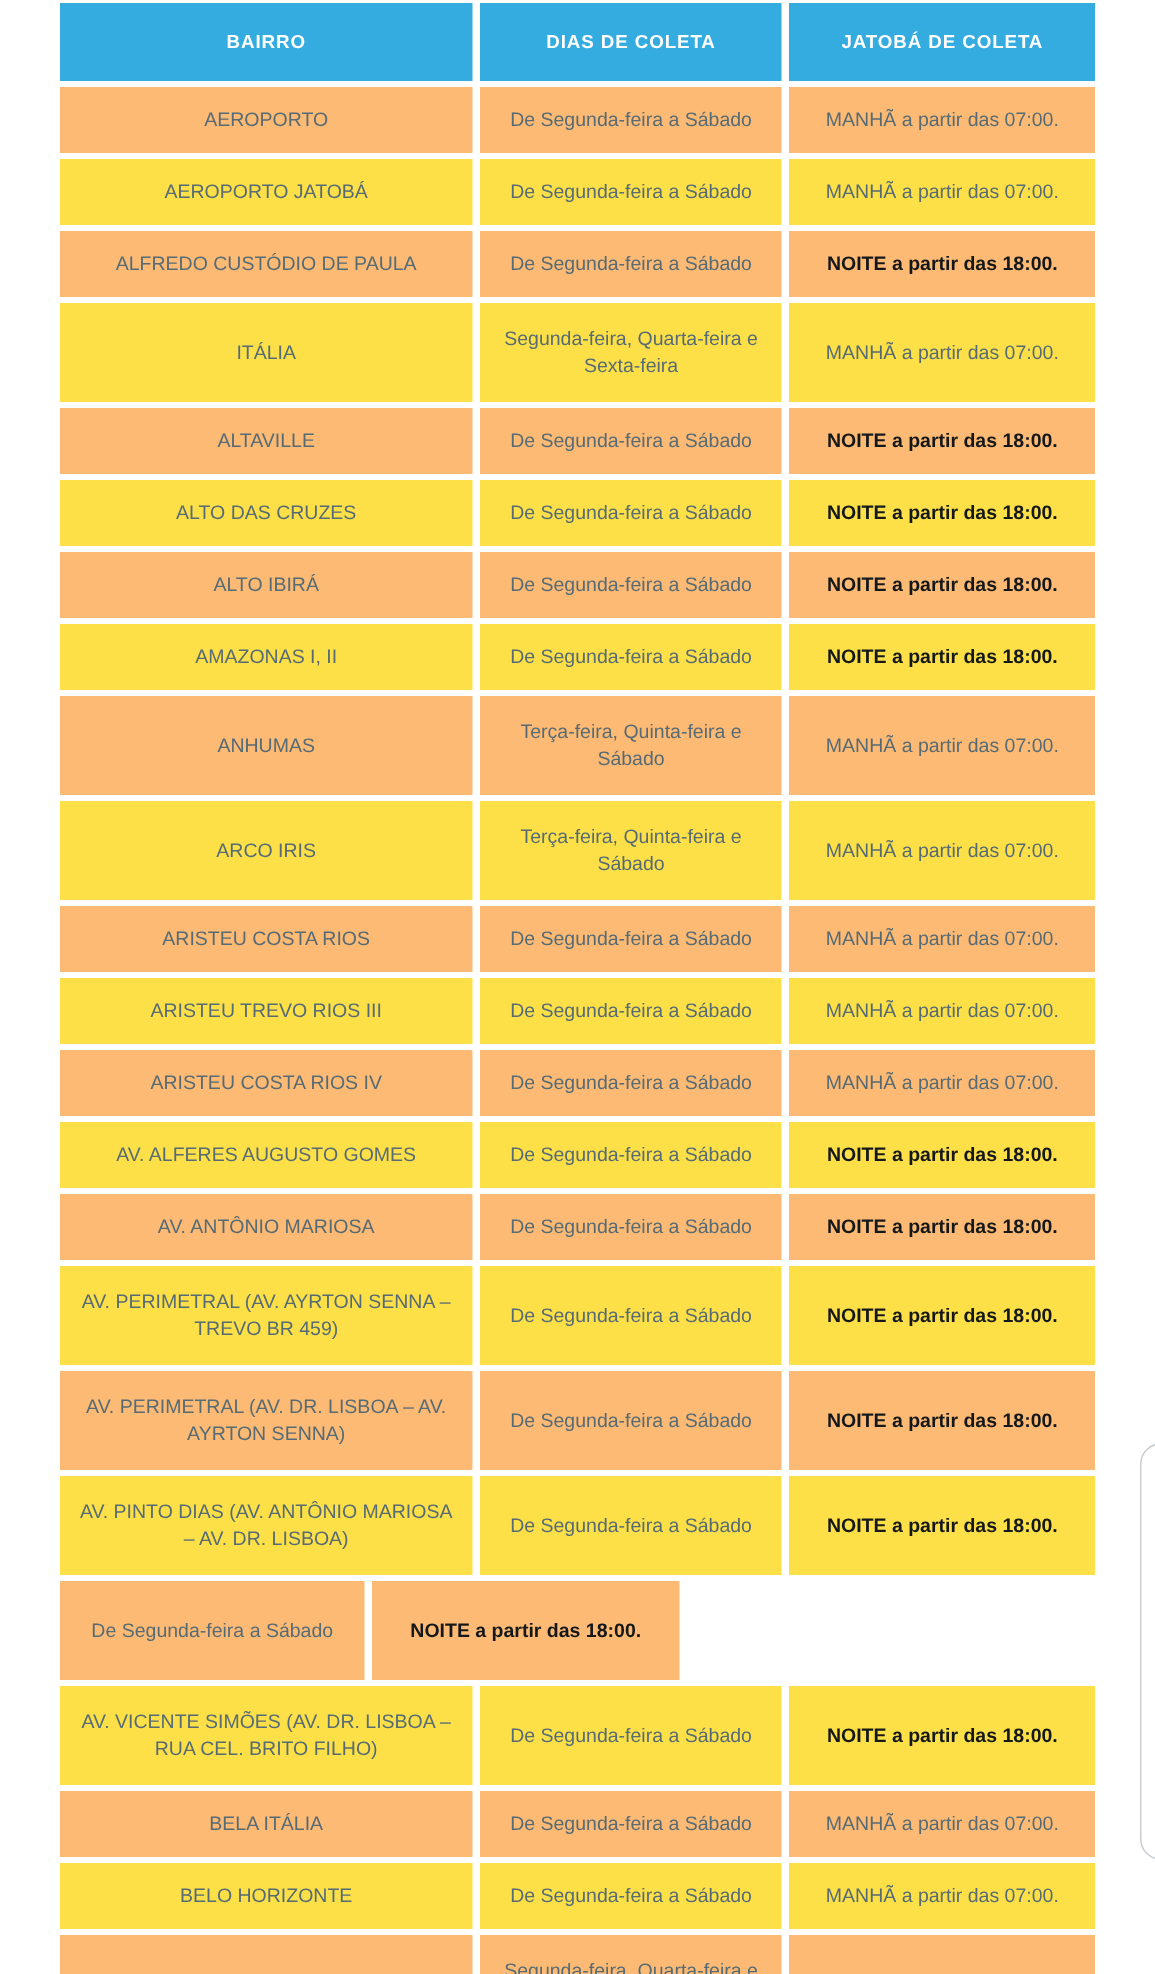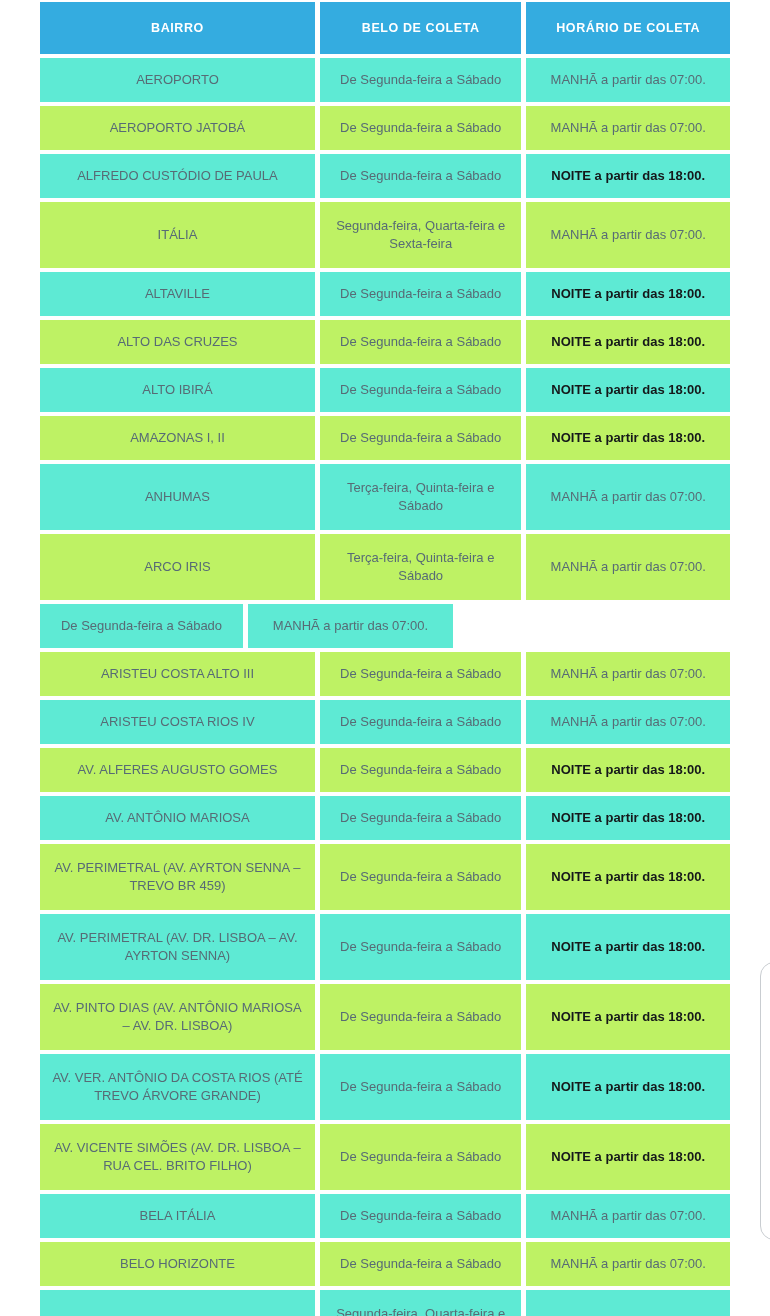--- a/index.html
+++ b/index.html
@@ -53,22 +53,22 @@
     height: 52px;
   }
 
   
   .body-row .tcell {
     min-height: 44px;
     font-size: 13px;
     color: #576b75;
     font-weight: normal;
   }
-  .body-row.shade-dark  .tcell { background: #5eead4; }
-  .body-row.shade-light .tcell { background: #bef264; }
+  .body-row.shade-dark  .tcell { background: #fdba74; }
+  .body-row.shade-light .tcell { background: #fde047; }
 
   
   .body-row.tall .tcell { min-height: 66px; }
 
   
   .tcell.emph {
     font-weight: bold;
     color: #15181a;
   }
 
@@ -84,22 +84,22 @@
     background: #ffffff;
   }
 </style>
 </head>
 <body>
 
 <div id="collection-table">
 
   <div class="trow header-row">
     <div class="tcell col-bairro">BAIRRO</div>
-    <div class="tcell col-dias">BELO DE COLETA</div>
-    <div class="tcell col-horario">HORÁRIO DE COLETA</div>
+    <div class="tcell col-dias">DIAS DE COLETA</div>
+    <div class="tcell col-horario">JATOBÁ DE COLETA</div>
   </div>
 
   <div id="rows-container">
       <div class="trow body-row shade-dark">
         <div class="tcell col-bairro">AEROPORTO</div>
         <div class="tcell col-dias">De Segunda-feira a Sábado</div>
         <div class="tcell col-horario">MANHÃ a partir das 07:00.</div>
       </div>
       <div class="trow body-row shade-light">
         <div class="tcell col-bairro">AEROPORTO JATOBÁ</div>
@@ -140,25 +140,26 @@
         <div class="tcell col-bairro">ANHUMAS</div>
         <div class="tcell col-dias">Terça-feira, Quinta-feira e Sábado</div>
         <div class="tcell col-horario">MANHÃ a partir das 07:00.</div>
       </div>
       <div class="trow body-row shade-light tall">
         <div class="tcell col-bairro">ARCO IRIS</div>
         <div class="tcell col-dias">Terça-feira, Quinta-feira e Sábado</div>
         <div class="tcell col-horario">MANHÃ a partir das 07:00.</div>
       </div>
       <div class="trow body-row shade-dark">
-        <div class="tcell col-dias">De Segunda-feira a Sábado</div>
-        <div class="tcell col-horario">MANHÃ a partir das 07:00.</div>
-      </div>
-      <div class="trow body-row shade-light">
-        <div class="tcell col-bairro">ARISTEU COSTA ALTO III</div>
+        <div class="tcell col-bairro">ARISTEU COSTA RIOS</div>
+        <div class="tcell col-dias">De Segunda-feira a Sábado</div>
+        <div class="tcell col-horario">MANHÃ a partir das 07:00.</div>
+      </div>
+      <div class="trow body-row shade-light">
+        <div class="tcell col-bairro">ARISTEU TREVO RIOS III</div>
         <div class="tcell col-dias">De Segunda-feira a Sábado</div>
         <div class="tcell col-horario">MANHÃ a partir das 07:00.</div>
       </div>
       <div class="trow body-row shade-dark">
         <div class="tcell col-bairro">ARISTEU COSTA RIOS IV</div>
         <div class="tcell col-dias">De Segunda-feira a Sábado</div>
         <div class="tcell col-horario">MANHÃ a partir das 07:00.</div>
       </div>
       <div class="trow body-row shade-light">
         <div class="tcell col-bairro">AV. ALFERES AUGUSTO GOMES</div>
@@ -179,21 +180,20 @@
         <div class="tcell col-bairro">AV. PERIMETRAL (AV. DR. LISBOA – AV. AYRTON SENNA)</div>
         <div class="tcell col-dias">De Segunda-feira a Sábado</div>
         <div class="tcell col-horario emph">NOITE a partir das 18:00.</div>
       </div>
       <div class="trow body-row shade-light tall">
         <div class="tcell col-bairro">AV. PINTO DIAS (AV. ANTÔNIO MARIOSA – AV. DR. LISBOA)</div>
         <div class="tcell col-dias">De Segunda-feira a Sábado</div>
         <div class="tcell col-horario emph">NOITE a partir das 18:00.</div>
       </div>
       <div class="trow body-row shade-dark tall">
-        <div class="tcell col-bairro">AV. VER. ANTÔNIO DA COSTA RIOS (ATÉ TREVO ÁRVORE GRANDE)</div>
         <div class="tcell col-dias">De Segunda-feira a Sábado</div>
         <div class="tcell col-horario emph">NOITE a partir das 18:00.</div>
       </div>
       <div class="trow body-row shade-light tall">
         <div class="tcell col-bairro">AV. VICENTE SIMÕES (AV. DR. LISBOA – RUA CEL. BRITO FILHO)</div>
         <div class="tcell col-dias">De Segunda-feira a Sábado</div>
         <div class="tcell col-horario emph">NOITE a partir das 18:00.</div>
       </div>
       <div class="trow body-row shade-dark">
         <div class="tcell col-bairro">BELA ITÁLIA</div>

